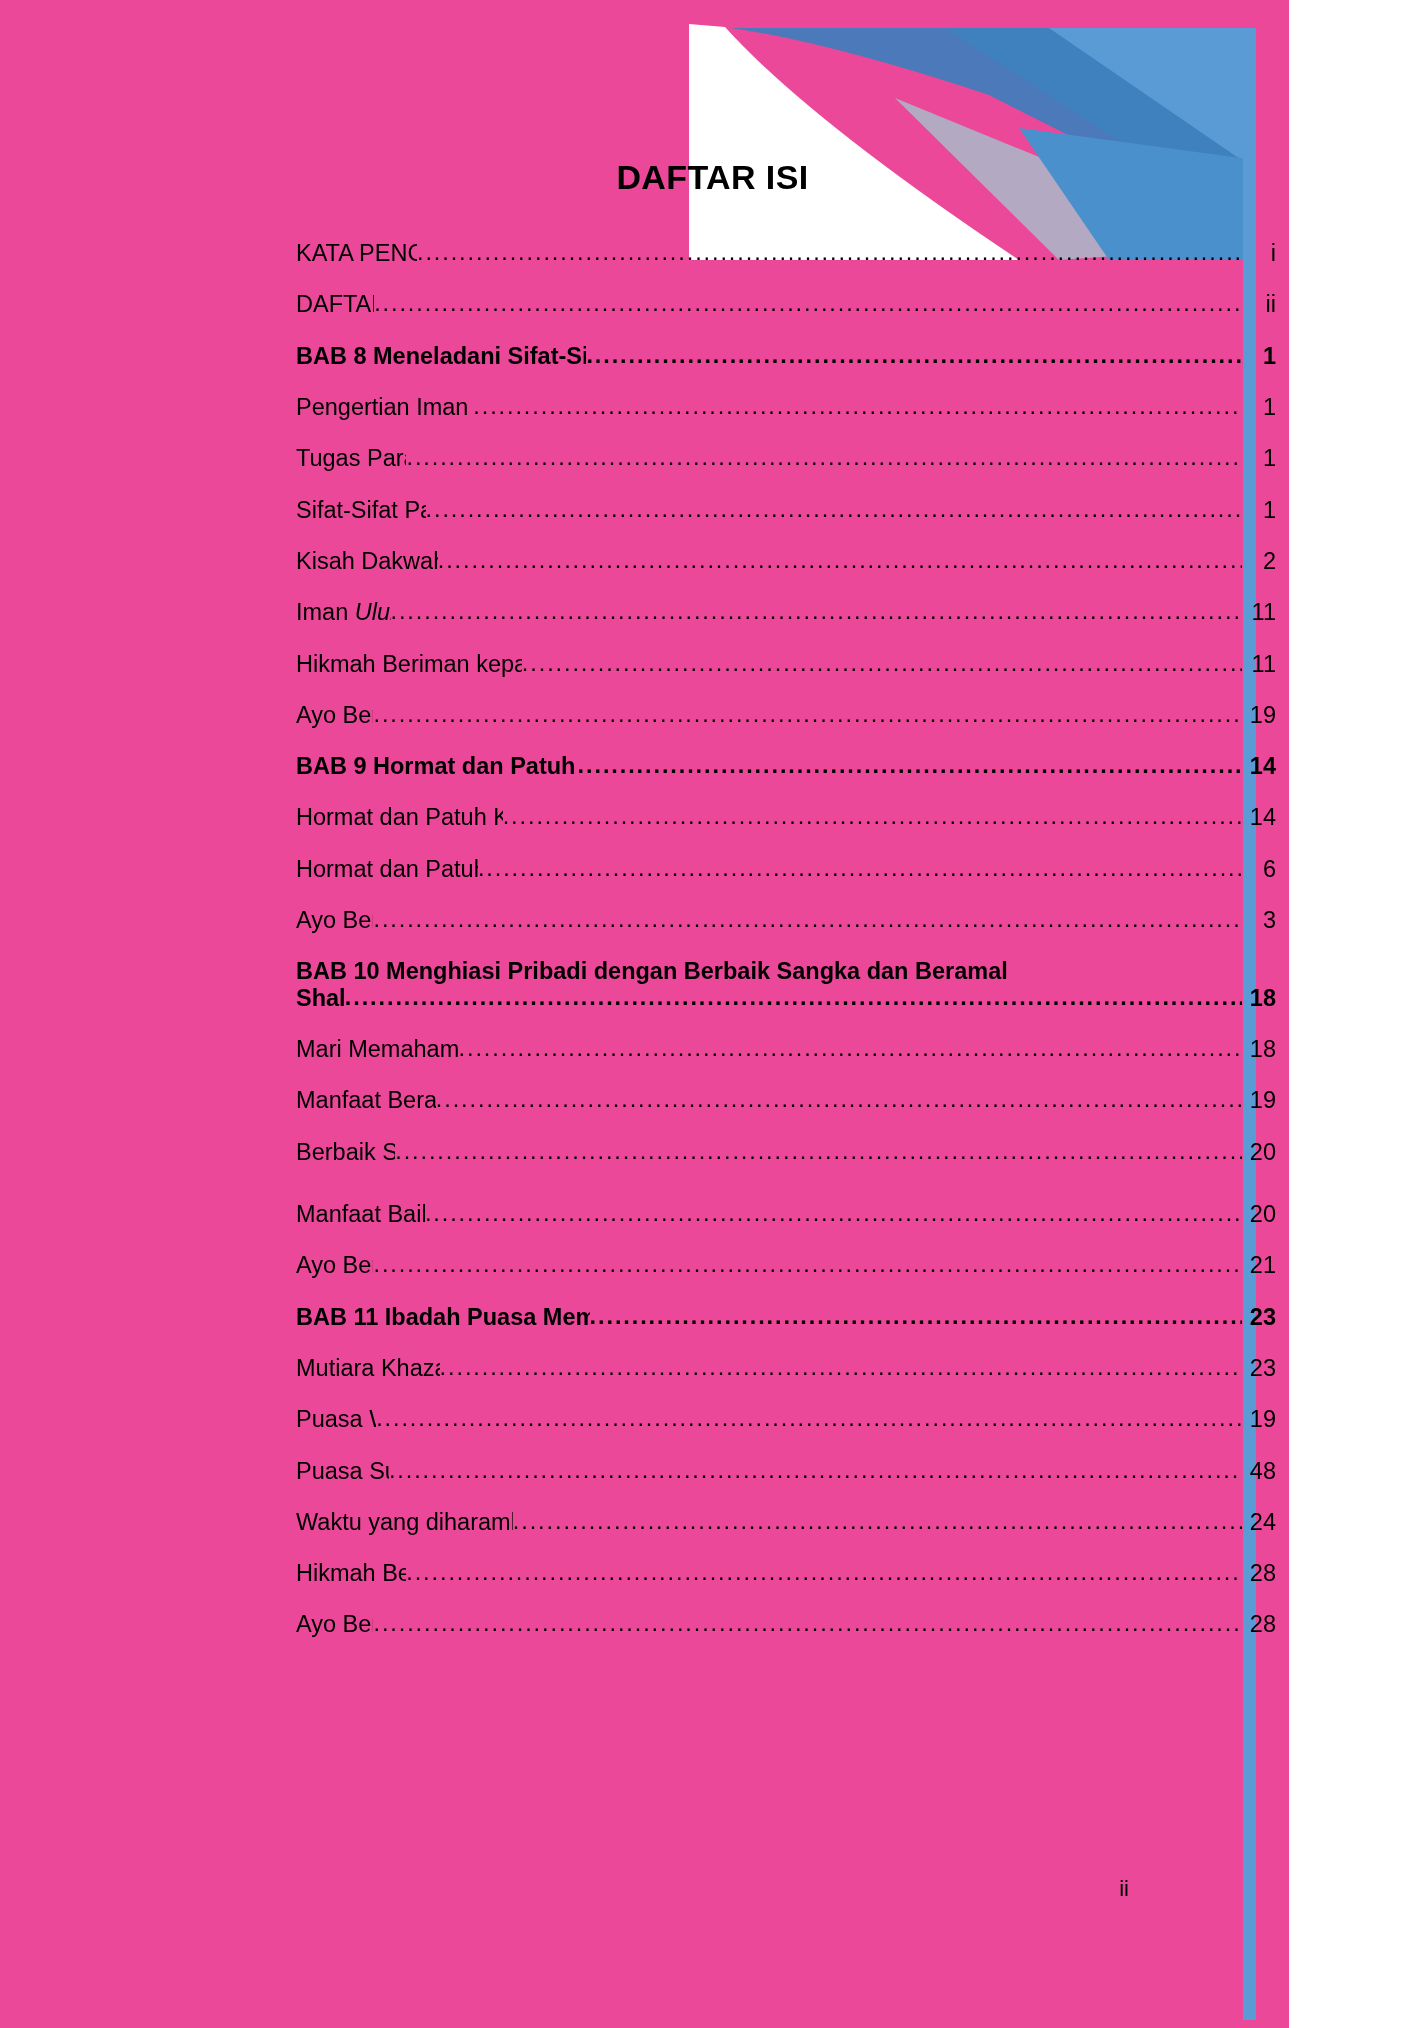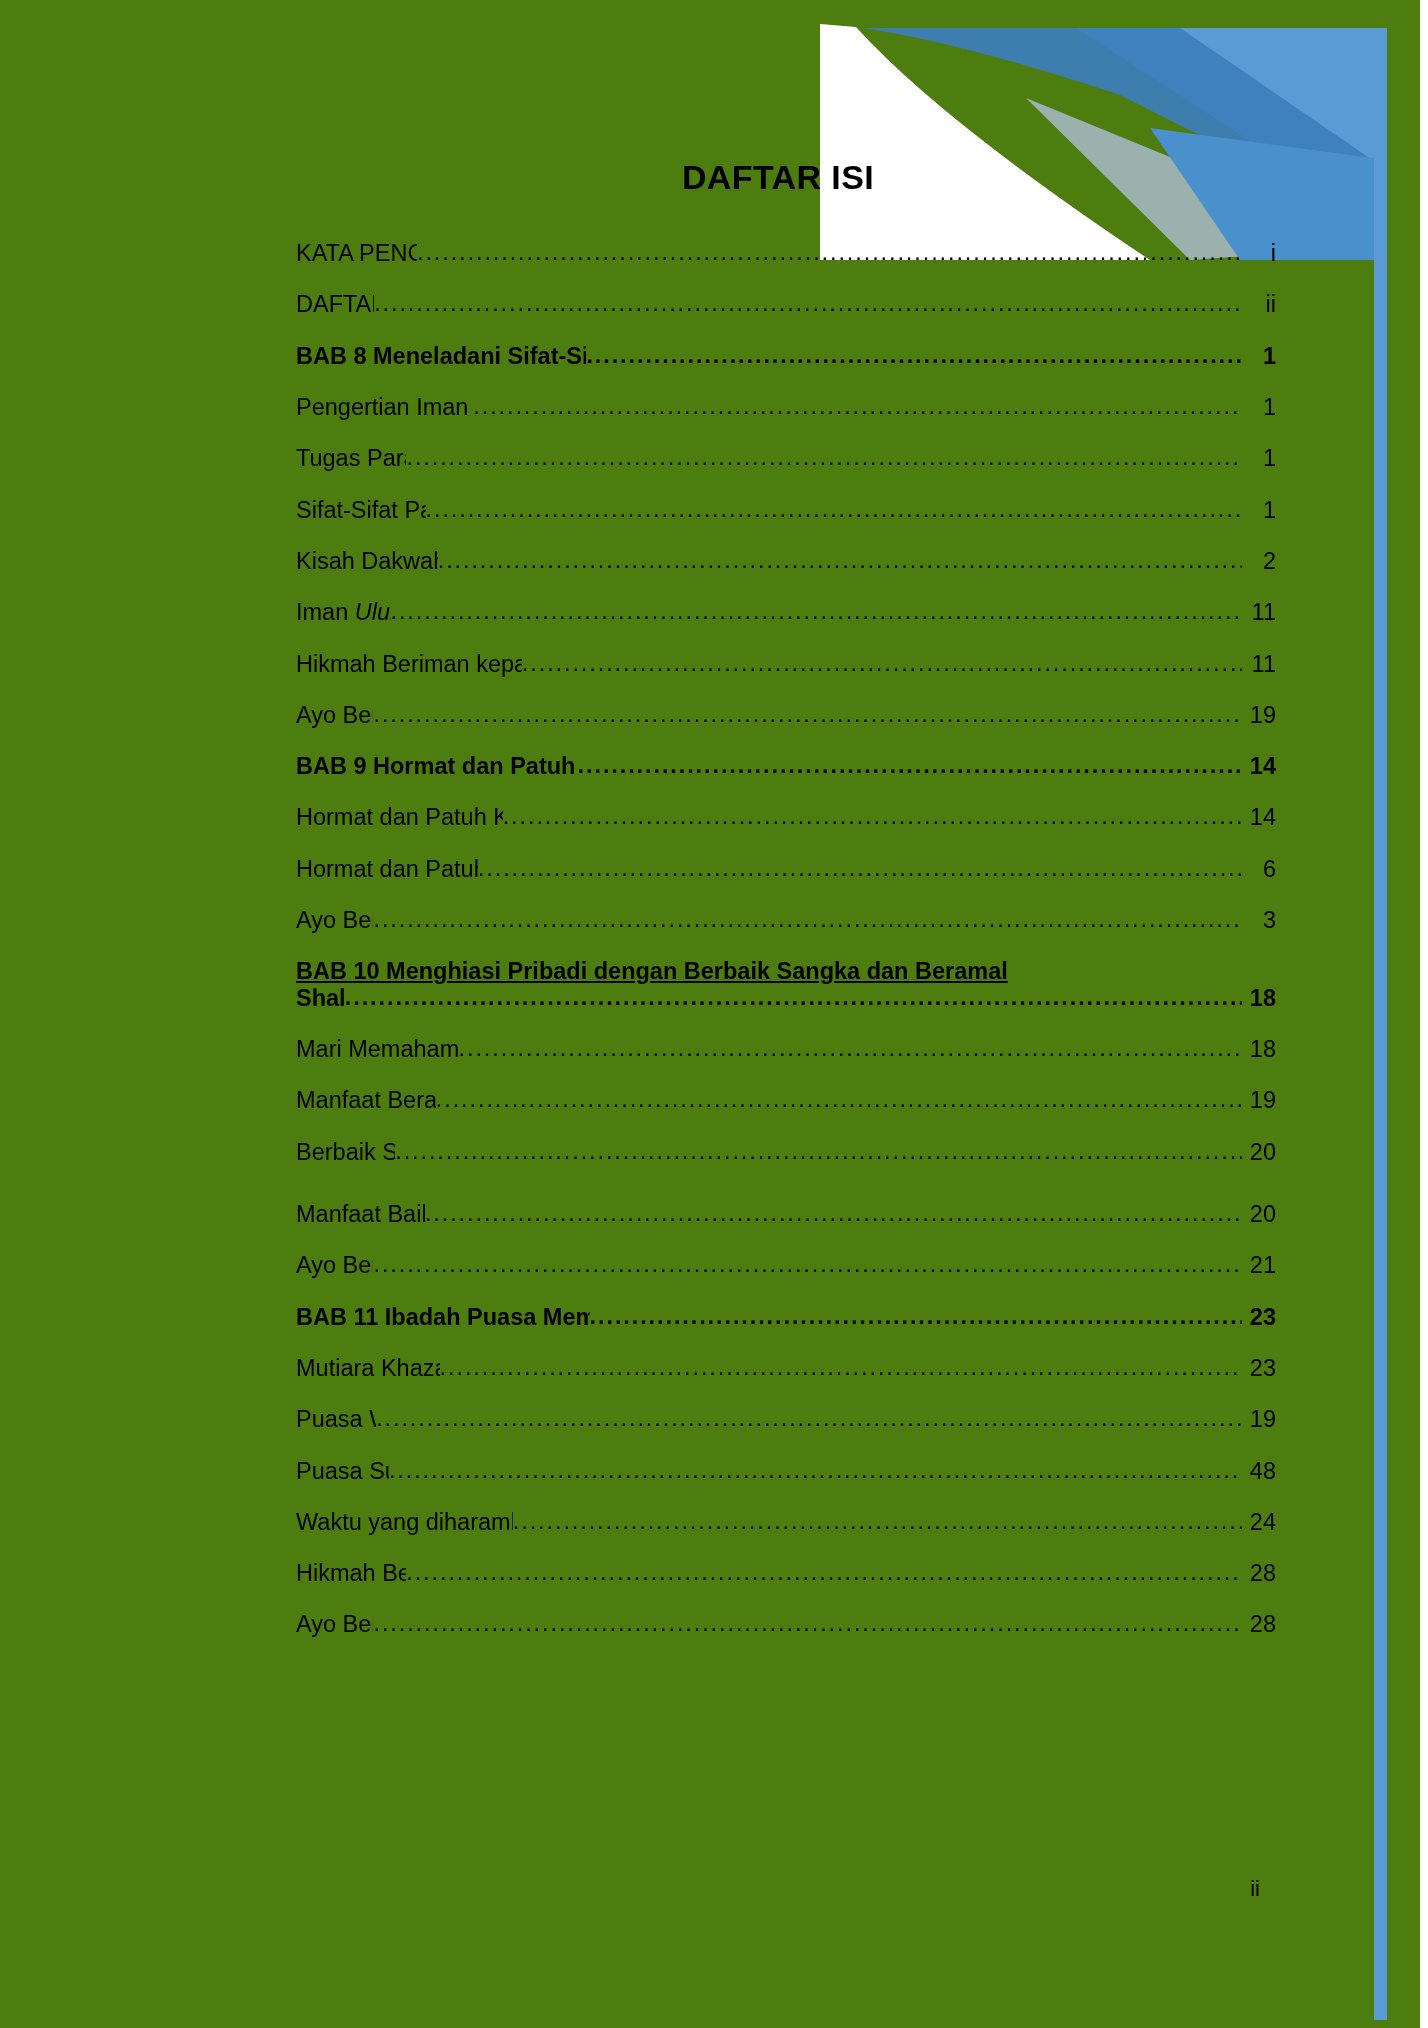--- a/index.html
+++ b/index.html
@@ -2,23 +2,23 @@
 <html><head>
 <meta charset="utf-8">
 <style>
   html, body {
     margin: 0;
     padding: 0;
     background: #ffffff;
   }
   .page {
     position: relative;
-    width: 1420px;
+    width: 1289px;
     height: 2028px;
-    background: #4d7c0f;
+    background: #ec4899;
     overflow: hidden;
     font-family: "Liberation Sans", sans-serif;
     color: #000000;
   }
 
   
   .corner-deco {
     position: absolute;
     top: 0;
     right: 0;
@@ -97,21 +97,20 @@
   .gap-pre { margin-top: 12px; }
   .wide  { margin-bottom: 36px; }
 
   
   .toc-row.two-line {
     display: block;
     white-space: normal;
   }
   .toc-row.two-line .line1 {
     display: block;
-    text-decoration: underline;
   }
   .toc-row.two-line .line2 {
     display: flex;
     align-items: baseline;
     width: 100%;
     white-space: nowrap;
   }
 
   
   .footer-page {

